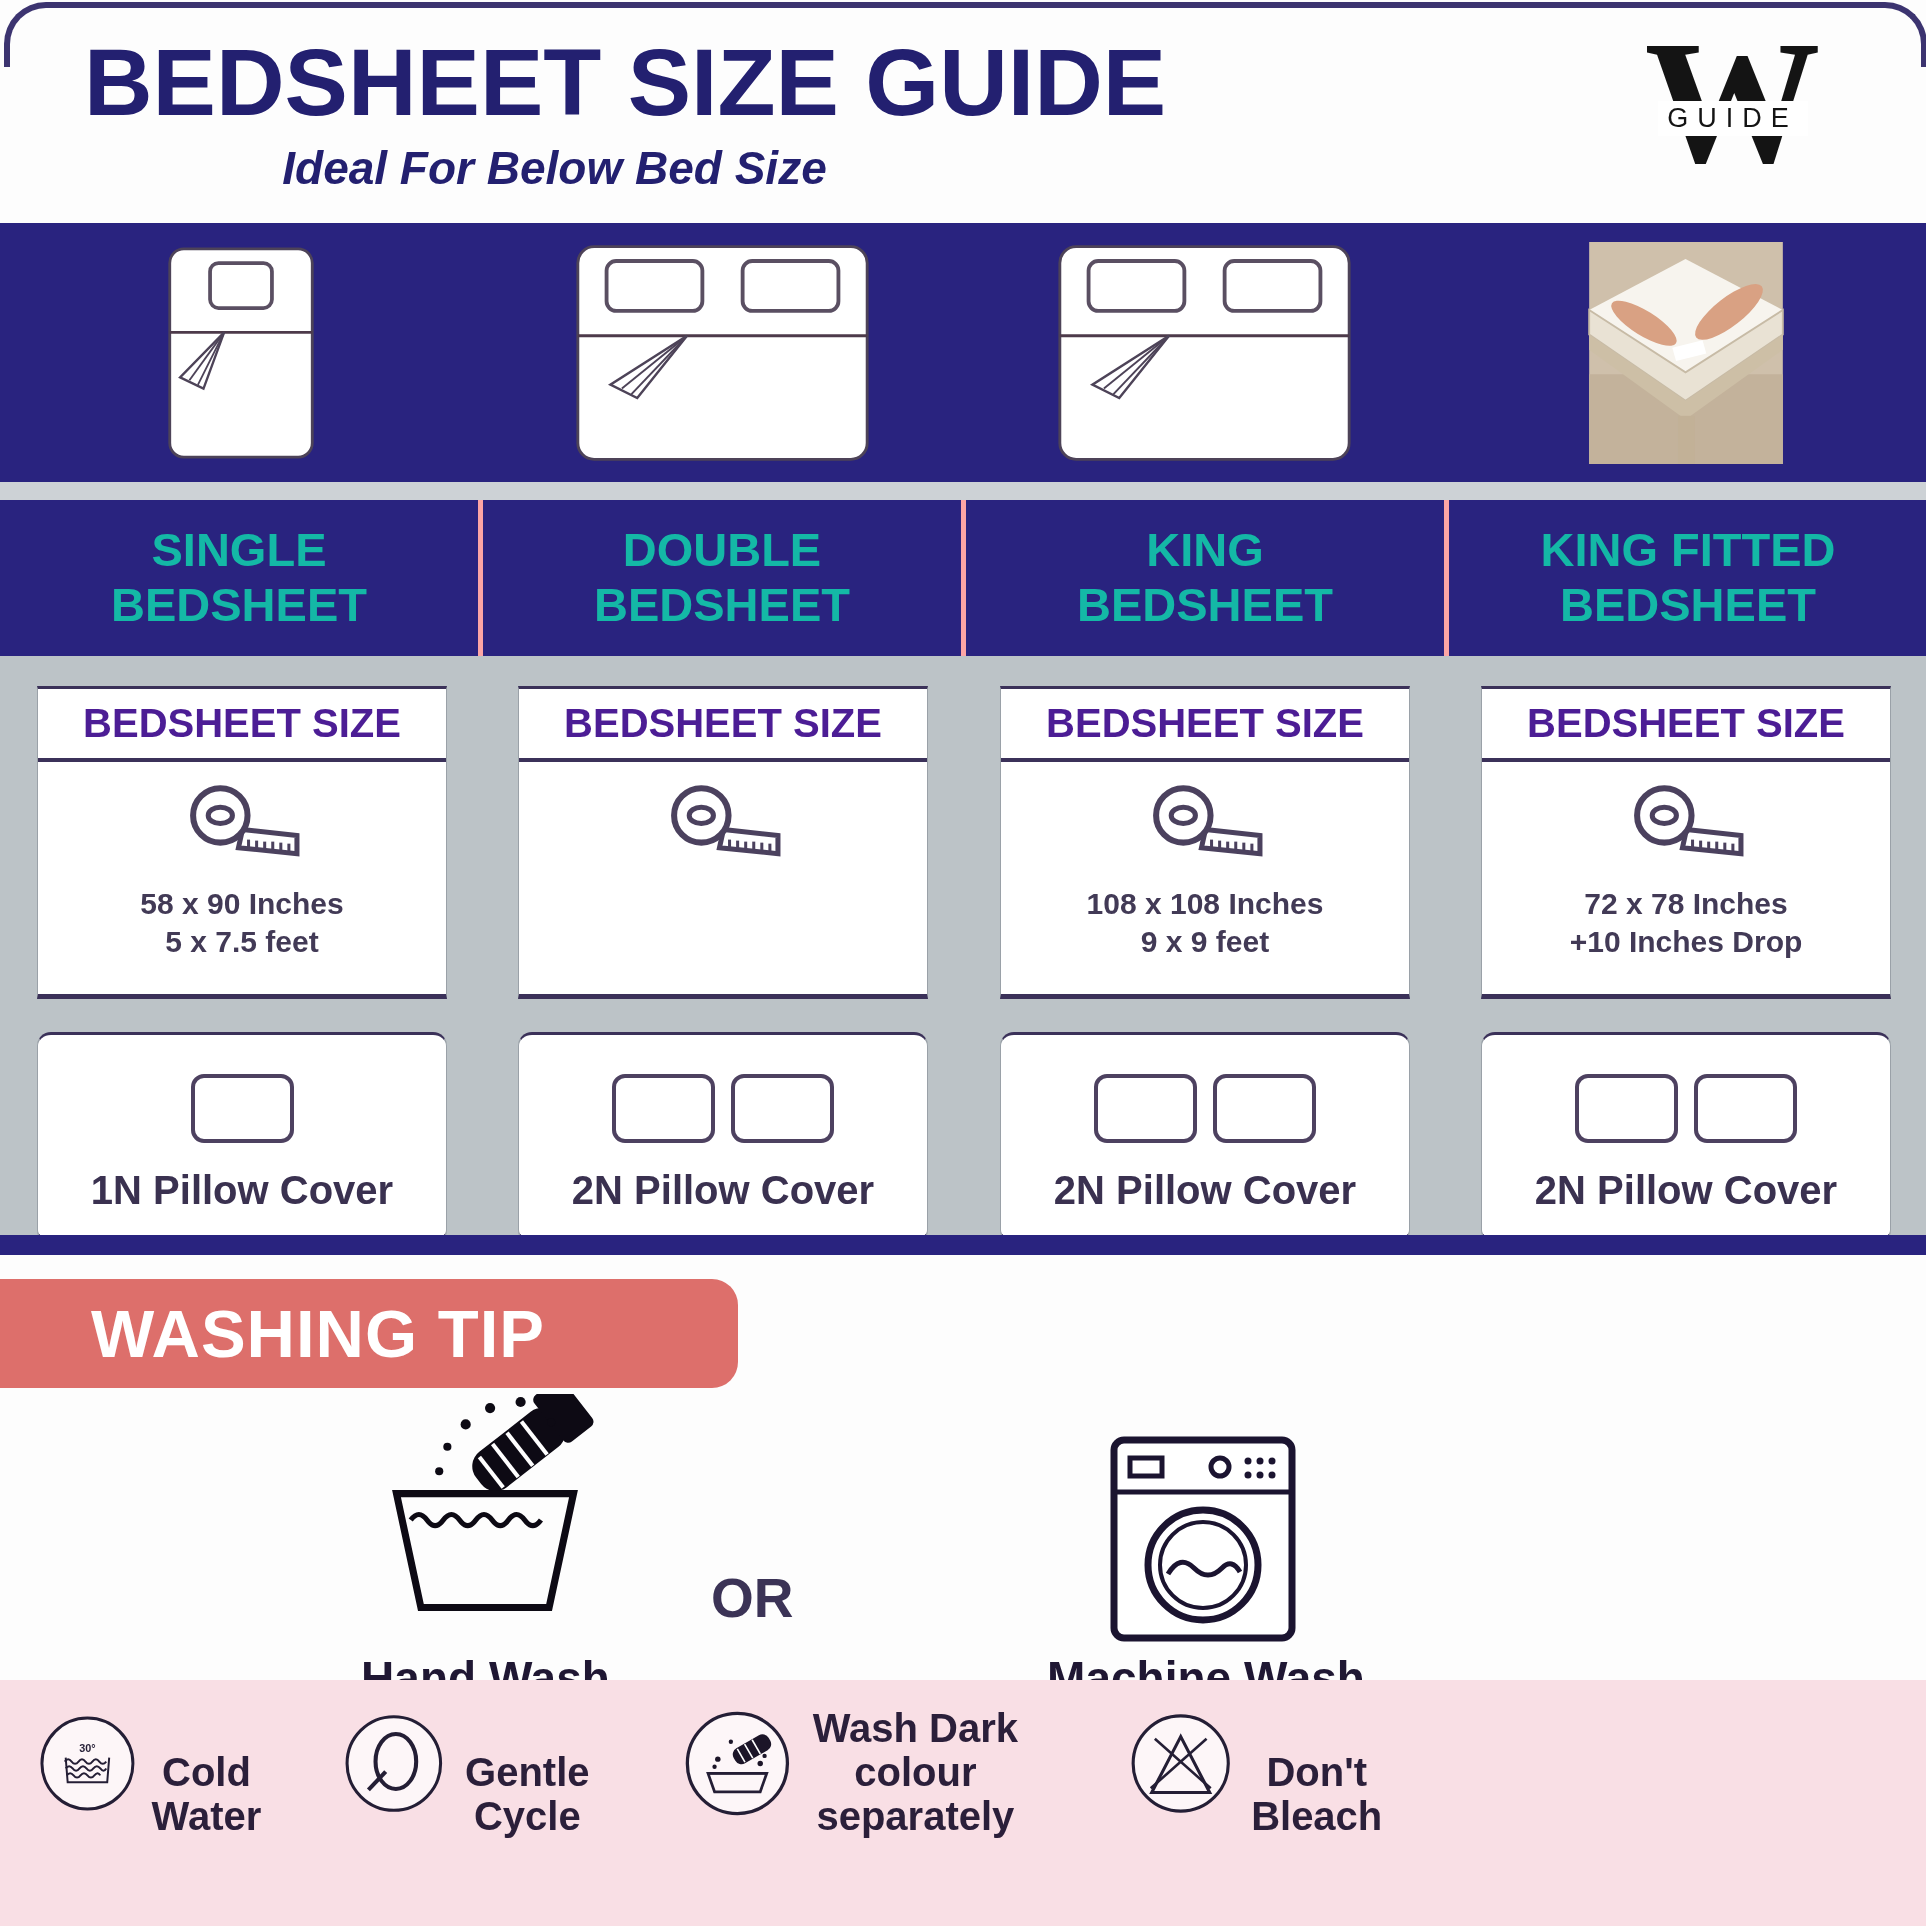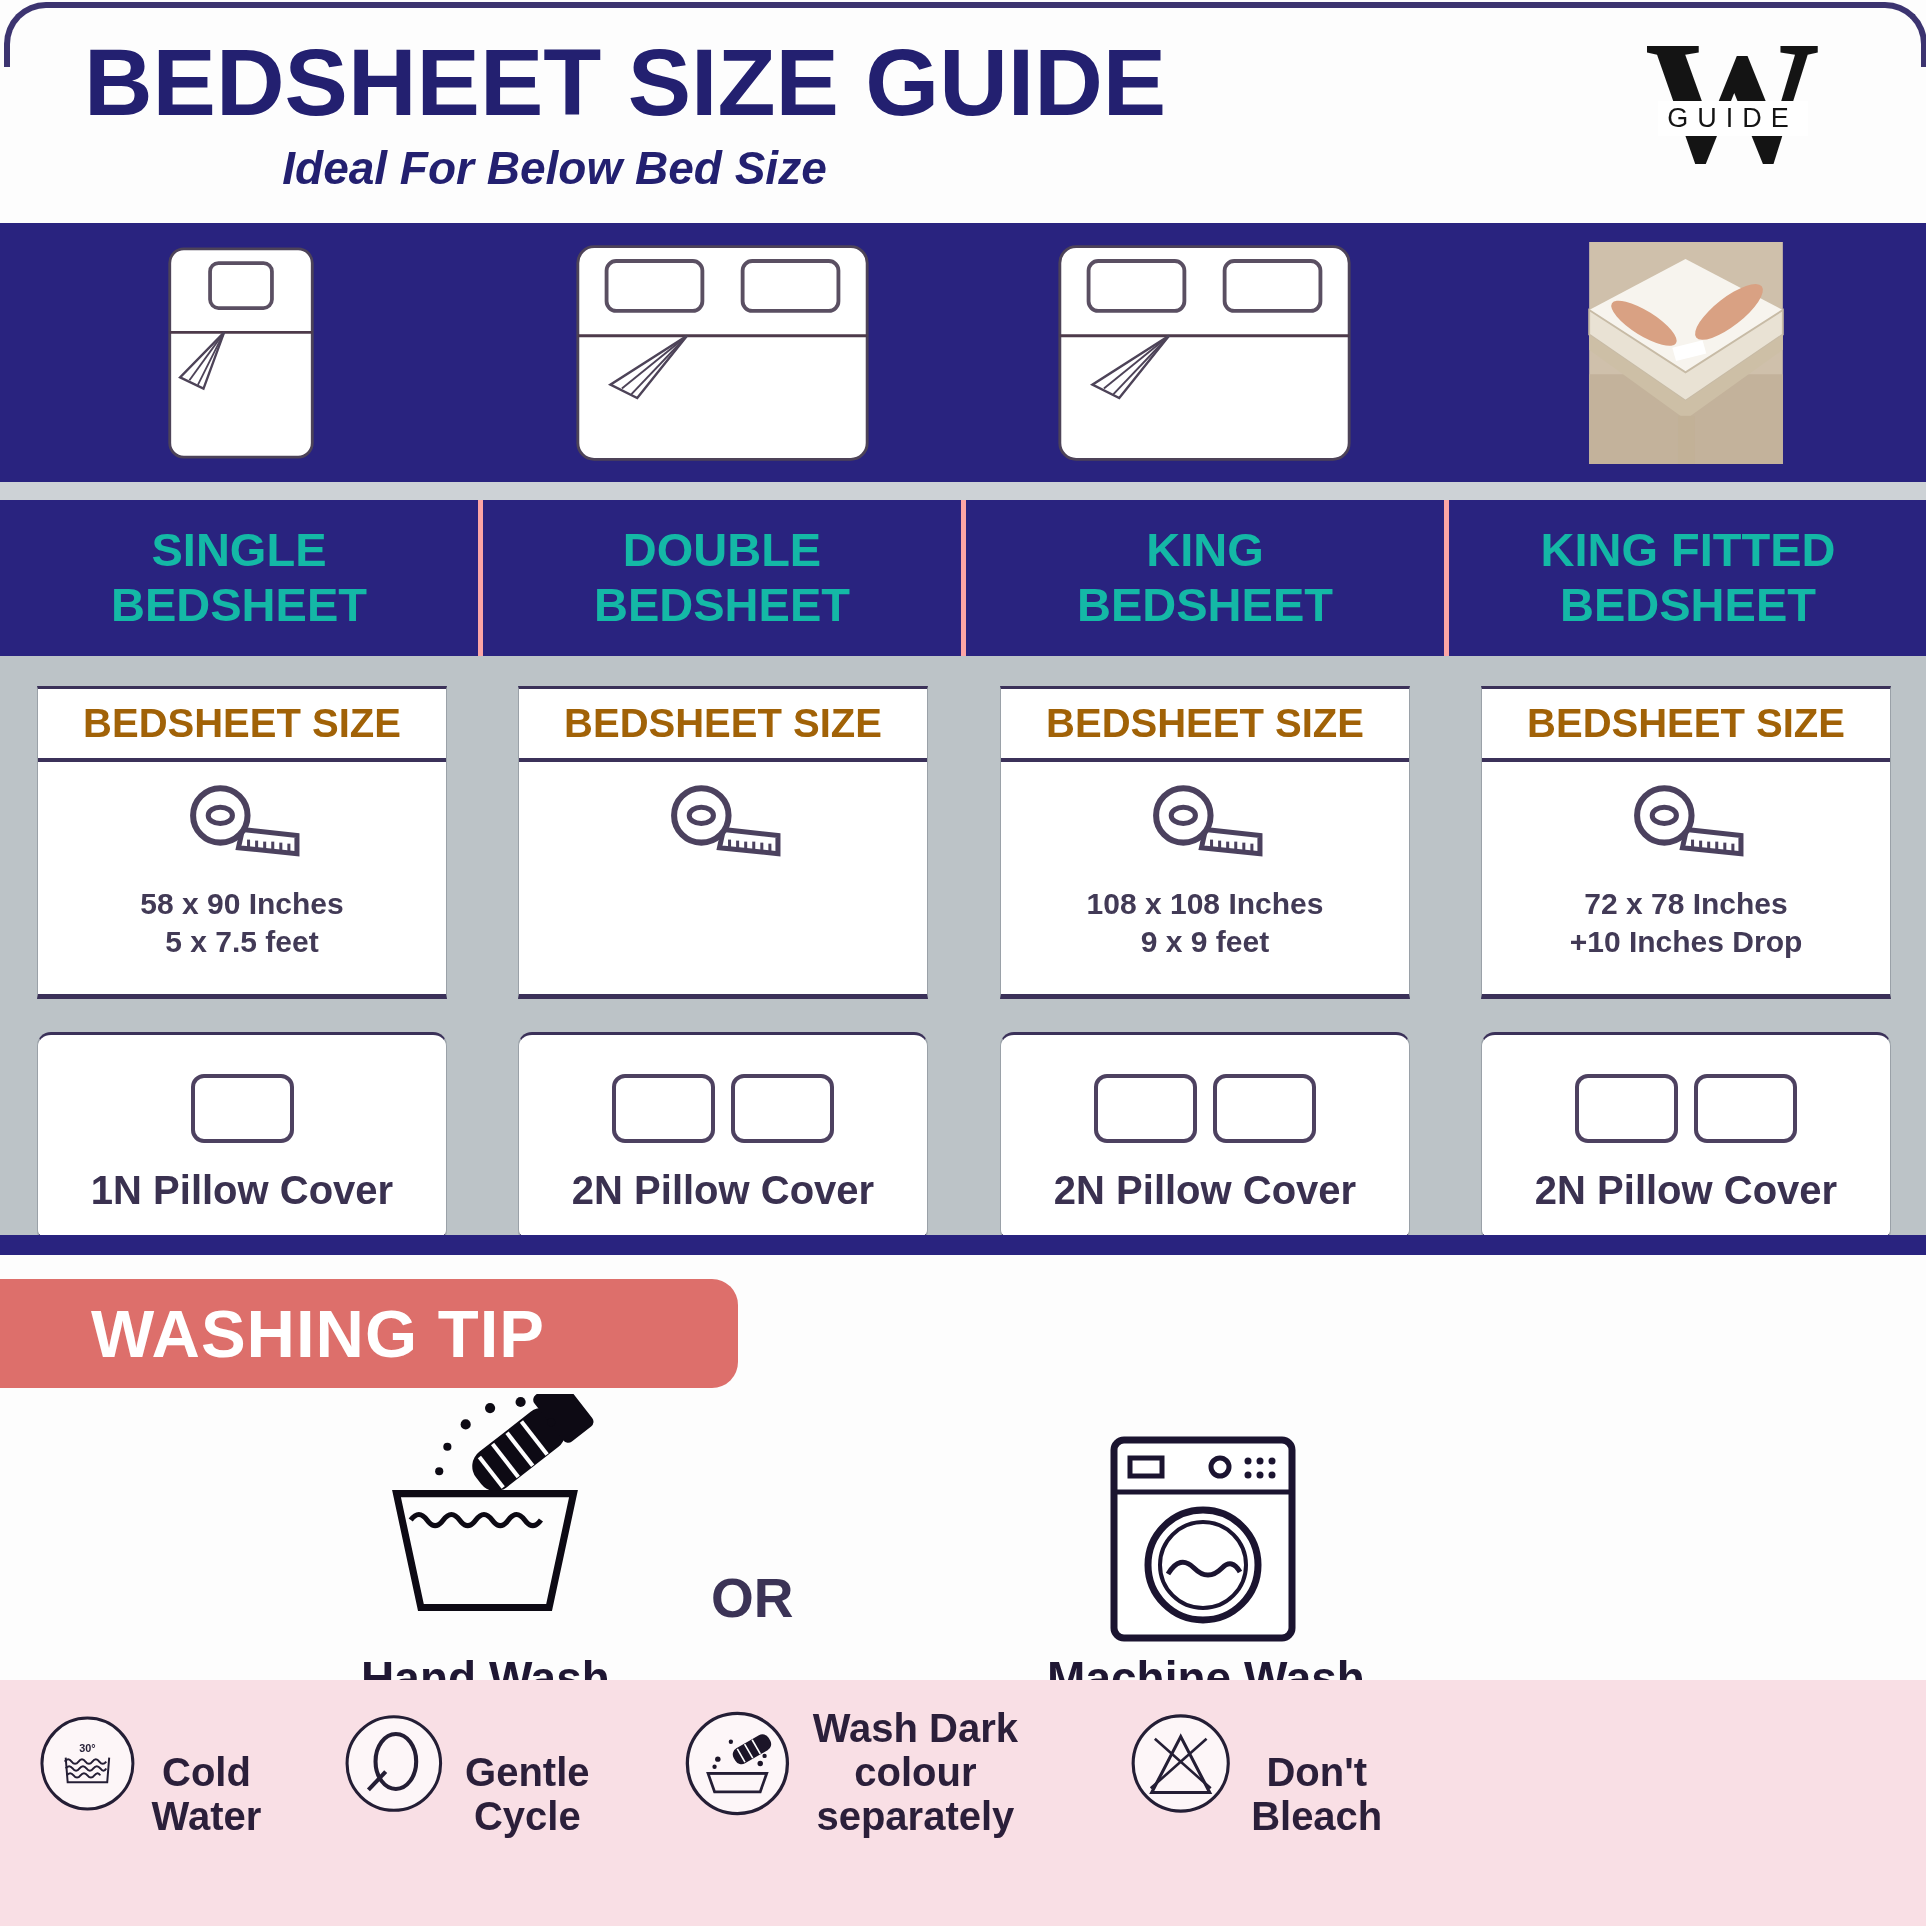--- a/index.html
+++ b/index.html
@@ -30,21 +30,21 @@
   .head-cell{width:482px;display:flex;flex-direction:column;align-items:center;justify-content:center;
              color:#14b8a6;font-size:47px;font-weight:800;line-height:1.16;text-align:center;}
   .head-cell + .head-cell{border-left:5px solid #fca5a5;}
 
   
   .main-gray{top:656px;left:0;width:1927px;height:579px;background:#bcc3c7;}
   .card{position:absolute;background:#fff;border-left:1px solid #9aa1a8;border-right:1px solid #9aa1a8;
         border-top:3px solid #3b3159;border-bottom:5px solid #3b3159;width:408px;}
   .size-card{top:686px;height:305px;}
   .size-head{height:69px;display:flex;align-items:center;justify-content:center;
-             font-size:40px;font-weight:800;color:#a16207;border-bottom:4px solid #3b3159;}
+             font-size:40px;font-weight:800;color:#4c1d95;border-bottom:4px solid #3b3159;}
   .tape-wrap{height:117px;display:flex;align-items:center;justify-content:center;padding-top:6px;}
   .size-lines{text-align:center;font-size:30px;font-weight:700;color:#423a56;line-height:1.25;}
   .pillow-card{top:1032px;height:204px;border-radius:14px;}
   .pillow-row{height:119px;display:flex;align-items:center;justify-content:center;gap:16px;padding-top:14px;}
   .pillow-box{width:95px;height:61px;border:4px solid #4d4160;border-radius:13px;background:#fff;}
   .pillow-label{text-align:center;font-size:40px;font-weight:700;color:#3a3150;}
 
   .col0{left:37px;} .col1{left:518px;} .col2{left:1000px;} .col3{left:1481px;}
 
   .navy-bar{top:1235px;left:0;width:1927px;height:20px;background:#29237f;}

